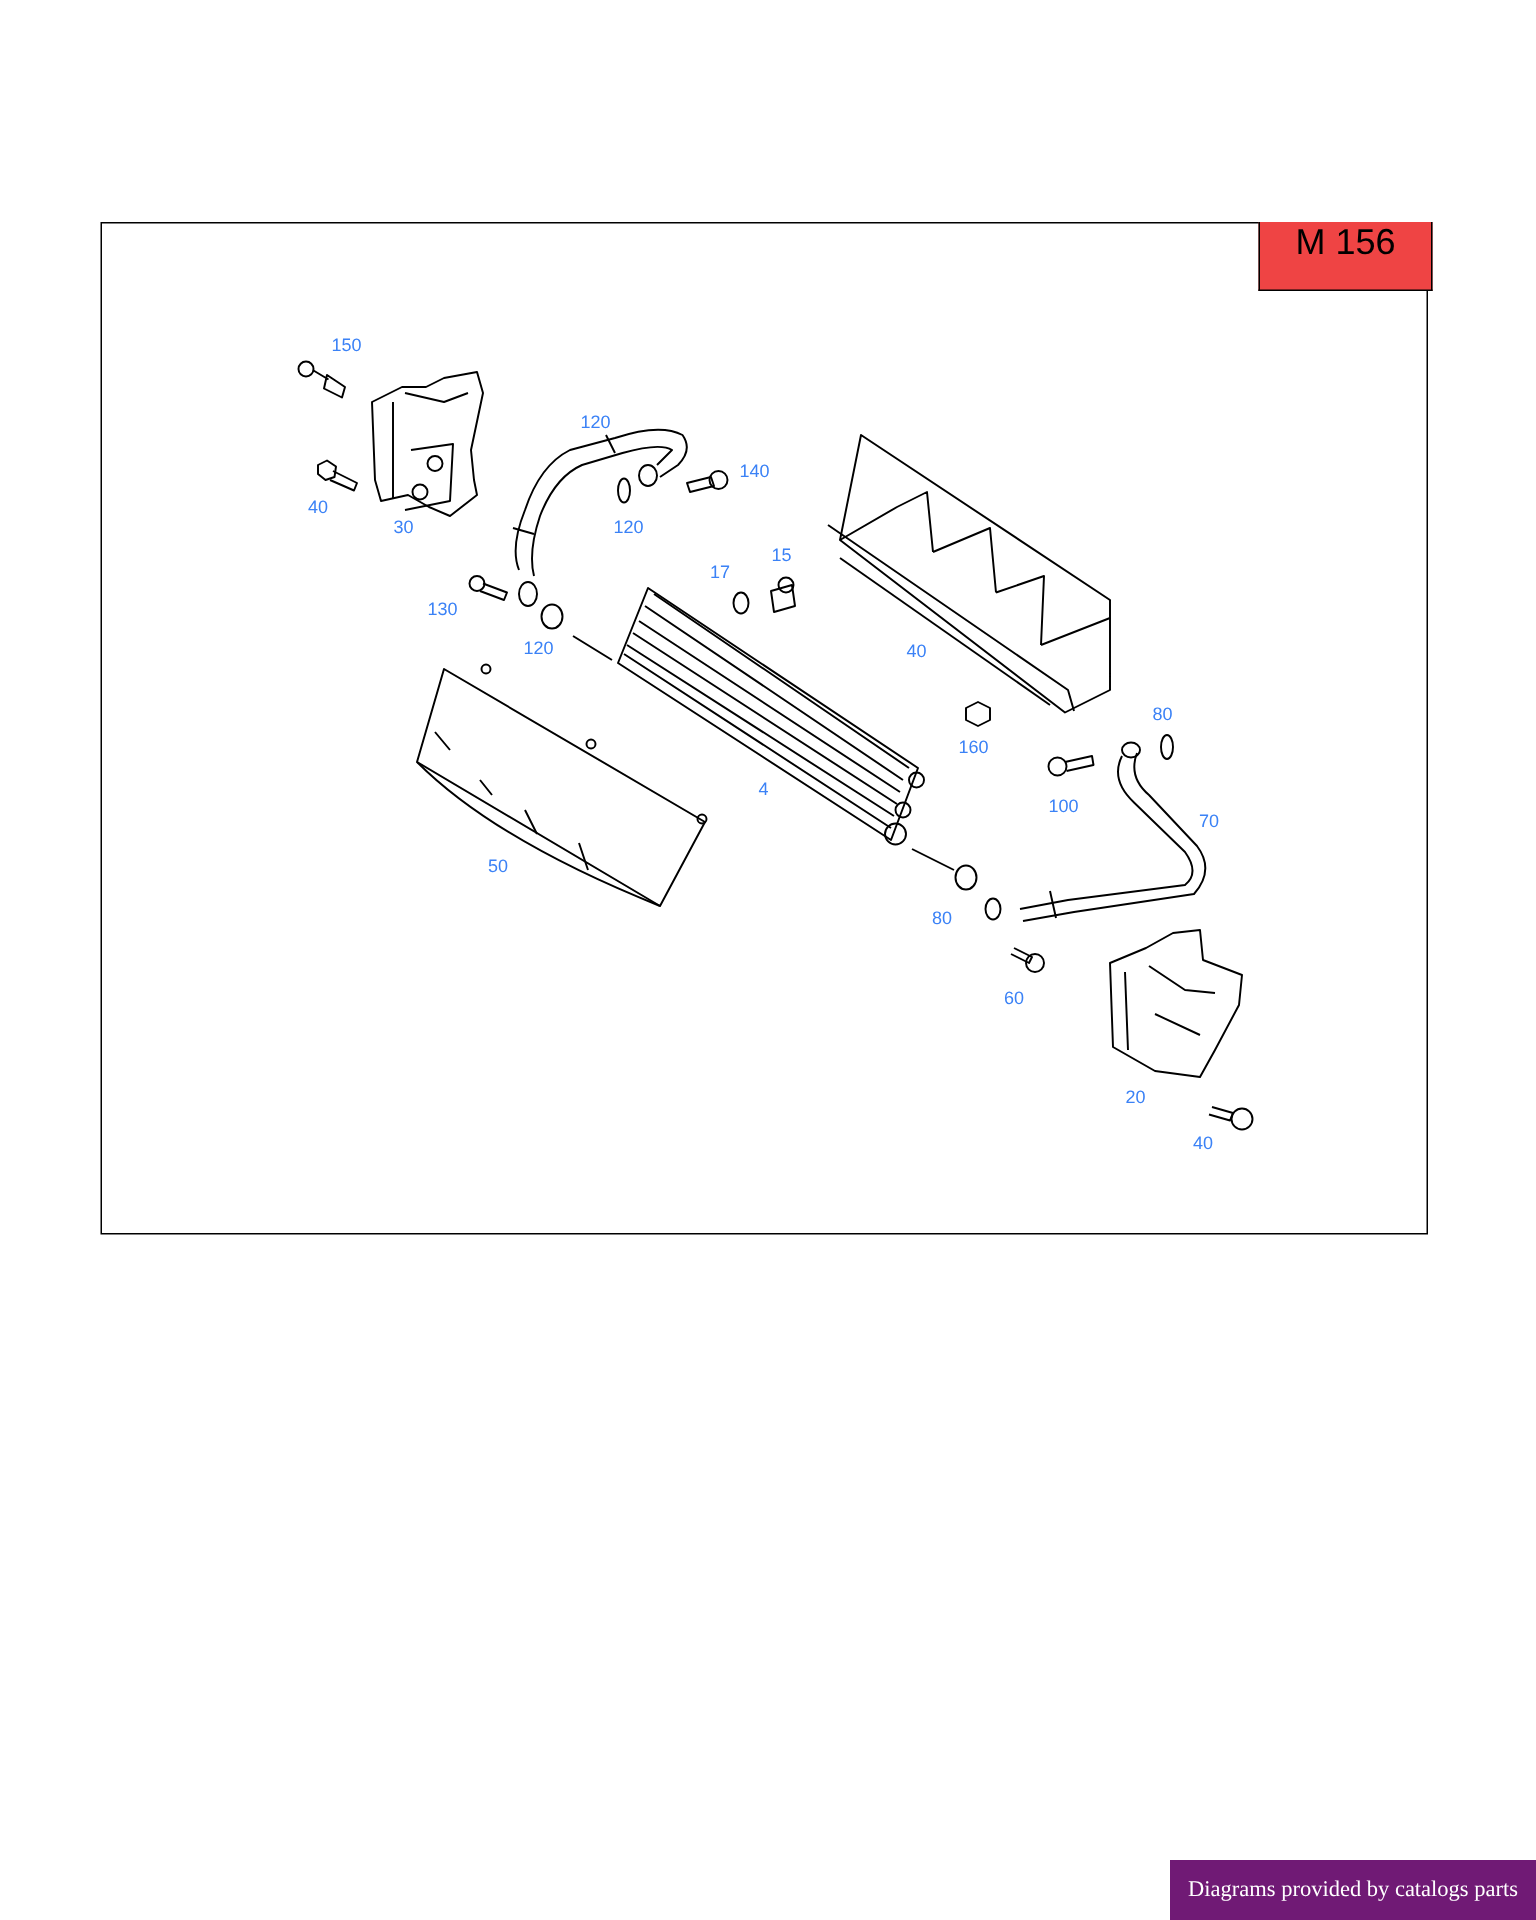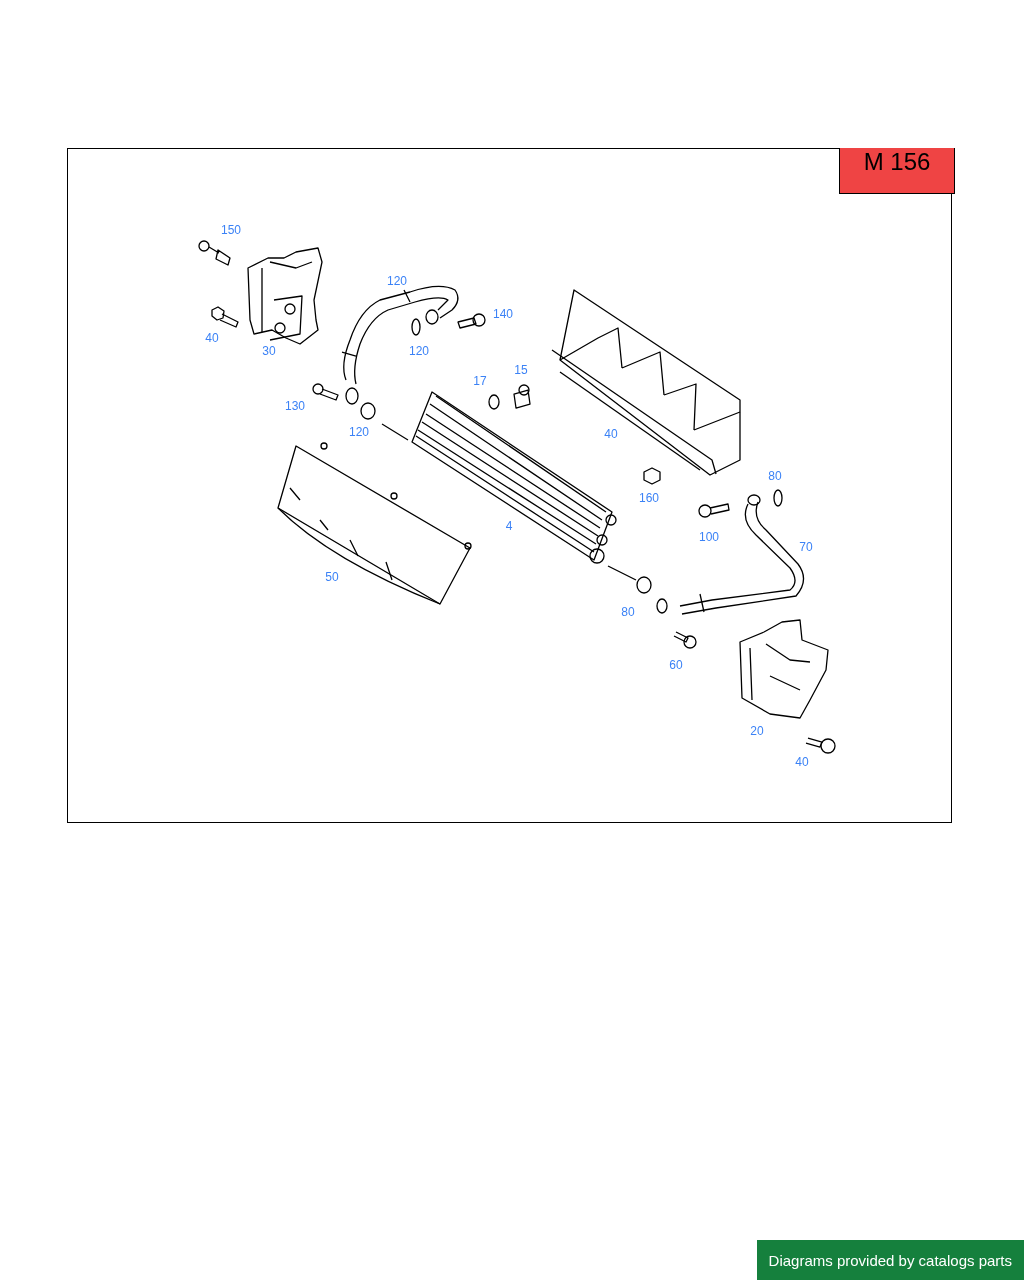--- a/index.html
+++ b/index.html
@@ -1,21 +1,21 @@
 <!DOCTYPE html>
 <html><head>
 <meta charset="utf-8">
 <style>
   html, body { margin:0; padding:0; background:#ffffff; }
   body { width:1024px; height:1280px; position:relative; overflow:hidden; font-family:"Liberation Sans", sans-serif; }
   .frame { position:absolute; left:67px; top:148px; width:885px; height:675px; border:1.5px solid #000; box-sizing:border-box; }
   .model-box { position:absolute; left:839px; top:148px; width:116px; height:46px; border:1.5px solid #000; border-top:none; box-sizing:border-box; background:#ef4444; display:flex; align-items:flex-start; justify-content:center; font-size:24px; color:#000; }
   .label { position:absolute; font-size:12px; color:#3b82f6; line-height:1; transform:translate(-50%,-50%); white-space:nowrap; }
   svg.parts { position:absolute; left:0; top:0; width:1024px; height:1280px; }
-  .credit { position:absolute; right:0; bottom:0; background:#15803d; color:#fff; font-family:Liberation Sans, sans-serif; font-size:15px; padding:12px 12px 11px 12px; }
+  .credit { position:absolute; right:0; bottom:0; background:#701a75; color:#fff; font-family:Liberation Serif, serif; font-size:15px; padding:12px 12px 11px 12px; }
 </style>
 </head>
 <body>
 
 <div class="frame"></div>
 <div class="model-box">
   <span>M 156</span>
 </div>
 
 <svg class="parts" viewBox="0 0 1024 1280" fill="none" stroke="#000" stroke-width="1.3" stroke-linejoin="round">

